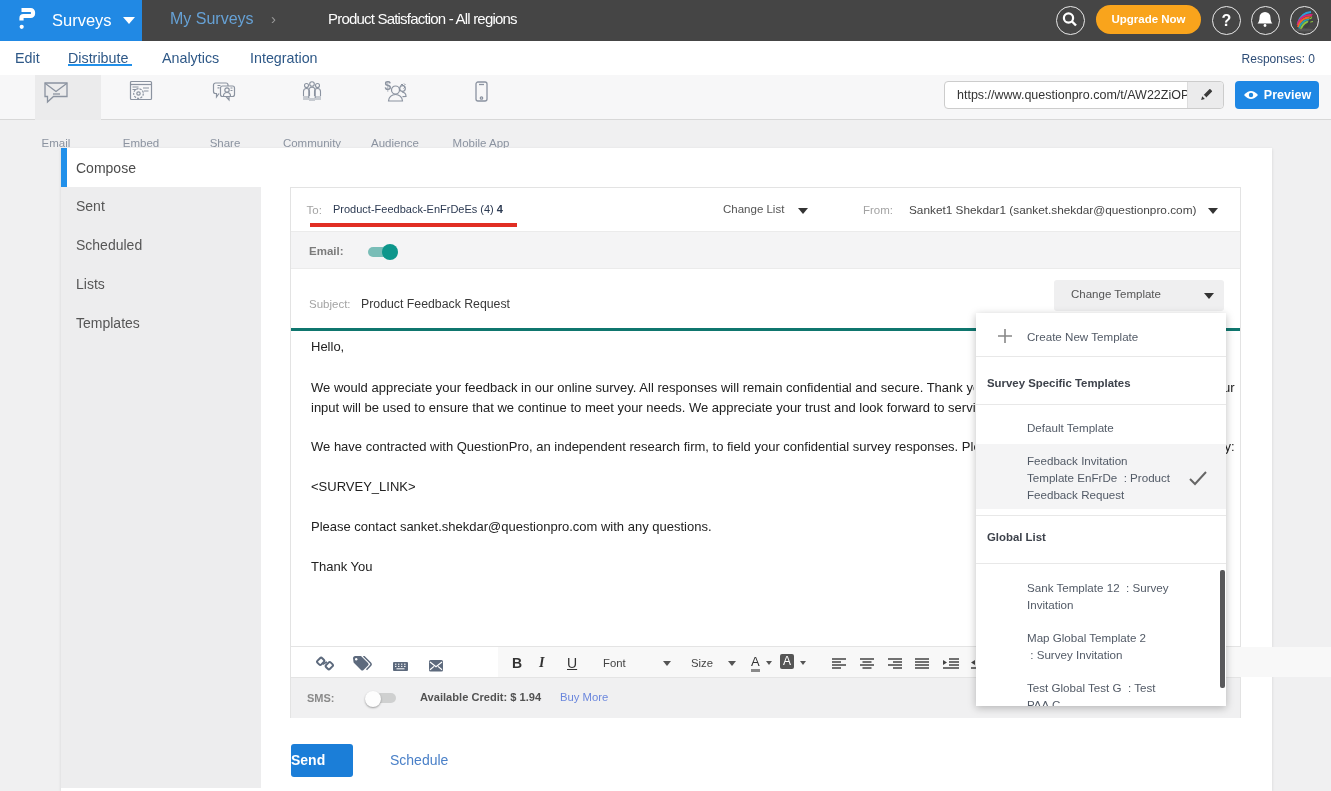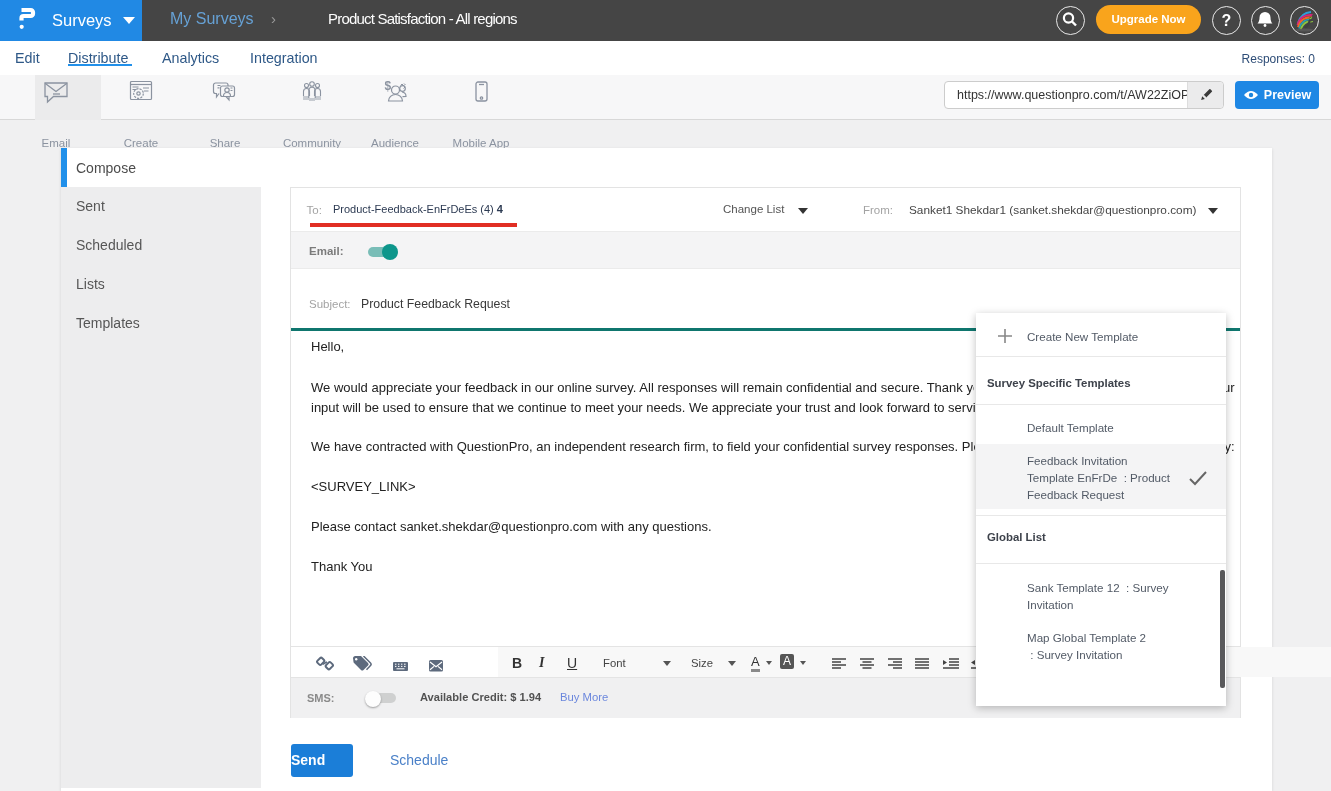--- a/index.html
+++ b/index.html
@@ -142,21 +142,21 @@
   <div class="tool" style="left:99px;">
     <svg width="26" height="24" viewBox="0 0 26 24">
         <g stroke="#8b93a0" stroke-width="1.2" fill="none">
           <rect x="2.5" y="1.5" width="21" height="18" rx="1"></rect>
           <line x1="2.5" y1="4.5" x2="23.5" y2="4.5"></line>
           <path d="M4.5 7 h6 M4.5 9.5 h4 M15 8 h6 M16 11 h4.5"></path>
           <circle cx="10.5" cy="13.5" r="4.8" stroke-dasharray="2.2 1.1"></circle>
           <circle cx="10.5" cy="13.5" r="1.7"></circle>
         </g>
       </svg>
-    <div class="lbl">Create</div>
+    <div class="lbl">Embed</div>
   </div>
   <div class="tool" style="left:183px;">
     <svg width="28" height="24" viewBox="0 0 28 24">
         <g stroke="#8b93a0" stroke-width="1.2" fill="none">
           <path d="M4.5 3 H15 a2 2 0 0 1 2 2 V6 M4.5 3 a2 2 0 0 0 -2 2 V11.5 a2 2 0 0 0 2 2 H5.5 V17 L8 13.5"></path>
           <path d="M6.5 5.5 h3 M6.5 7.8 h2"></path>
           <rect x="9.5" y="6" width="14" height="10.5" rx="2"></rect>
           <path d="M18 16.5 V20 L15 16.5"></path>
           <circle cx="16" cy="10" r="2.2"></circle>
           <path d="M12.5 16 a3.5 3.5 0 0 1 7 0"></path>
@@ -247,20 +247,24 @@
 
     <div id="emailrow">
       <span style="position:absolute;left:18px;top:13px;font-size:11.5px;color:#7b7b7b;font-weight:bold;">Email:</span>
       <div class="toggle-on-track" style="left:77px;top:14.5px;"></div>
       <div class="toggle-on-knob" style="left:90.5px;top:11.5px;"></div>
     </div>
 
     <div id="subjrow">
       <span class="glabel" style="position:absolute;left:18px;top:21px;">Subject:</span>
       <span style="position:absolute;left:70px;top:20px;font-size:12.3px;color:#3a3a3a;">Product Feedback Request</span>
+    </div>
+    <div id="ctbtn">
+      <span style="position:absolute;left:17px;top:8px;font-size:11.5px;color:#555;">Change Template</span>
+      <div class="caret-d" style="position:absolute;right:10px;top:13px;"></div>
     </div>
 
     <div class="bodyline" style="left:20px;top:149px;">Hello,</div>
     <div class="bodyline" style="left:20px;top:190px;width:663px;overflow:hidden;">We would appreciate your feedback in our online survey. All responses will remain confidential and secure. Thank you for</div>
     <div class="bodyline" style="left:932px;top:190px;">ur</div>
     <div class="bodyline" style="left:20px;top:210px;width:664px;overflow:hidden;">input will be used to ensure that we continue to meet your needs. We appreciate your trust and look forward to serving yo</div>
     <div class="bodyline" style="left:20px;top:249px;width:664px;overflow:hidden;">We have contracted with QuestionPro, an independent research firm, to field your confidential survey responses. Please</div>
     <div class="bodyline" style="left:933.5px;top:249px;">y:</div>
     <div class="bodyline" style="left:20px;top:289px;">&lt;SURVEY_LINK&gt;</div>
     <div class="bodyline" style="left:20px;top:329px;">Please contact sanket.shekdar@questionpro.com with any questions.</div>
@@ -349,14 +353,15 @@
   <div style="position:absolute;left:0;top:131px;width:100%;height:65px;background:#f4f4f5;"></div>
   <div class="pitem" style="top:139px;">Feedback Invitation<br>Template EnFrDe&nbsp; : Product<br>Feedback Request</div>
   <svg width="20" height="16" viewBox="0 0 20 16" style="position:absolute;left:212px;top:157px;">
       <path d="M2 9 L7 14 L18 2" stroke="#666" stroke-width="2" fill="none"></path>
     </svg>
   <div class="pdiv" style="top:202px;"></div>
   <div class="phead" style="top:218px;">Global List</div>
   <div class="pdiv" style="top:250px;"></div>
   <div class="pitem" style="top:266px;">Sank Template 12&nbsp; : Survey<br>Invitation</div>
   <div class="pitem" style="top:316px;">Map Global Template 2<br>&nbsp;: Survey Invitation</div>
+  <div class="pitem" style="top:366px;">Test Global Test G&nbsp; : Test<br>PAA C</div>
   <div id="pscroll"></div>
 </div>
 
 </body></html>

